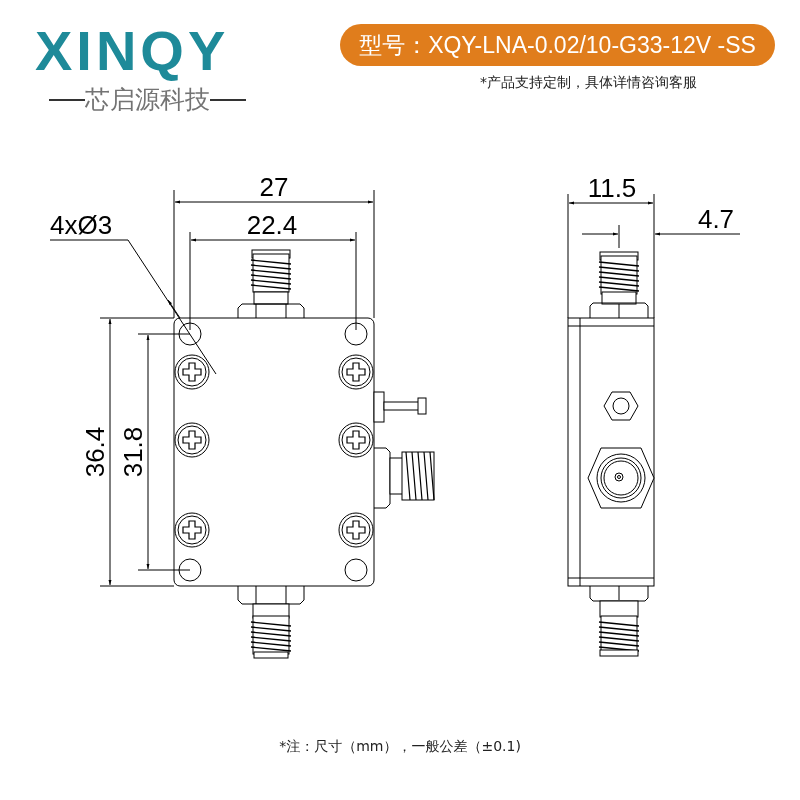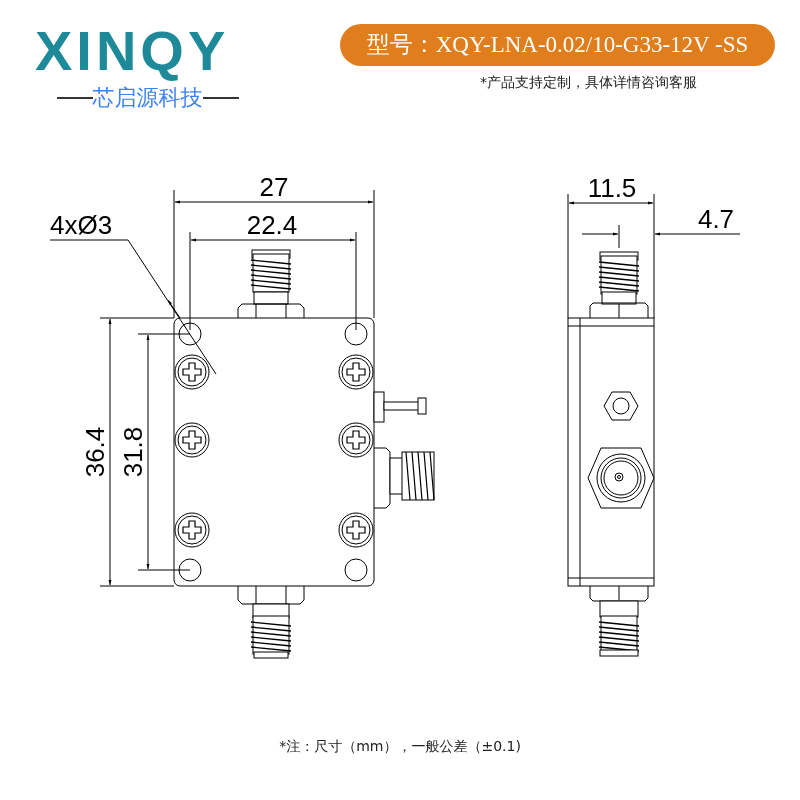--- a/index.html
+++ b/index.html
@@ -1,21 +1,21 @@
 <!DOCTYPE html>
 <html><head>
 <meta charset="utf-8">
 <style>
   html,body{margin:0;padding:0;background:#fff;}
   body{width:800px;height:800px;position:relative;overflow:hidden;font-family:"DejaVu Sans",sans-serif;}
   .logo{position:absolute;left:35px;top:28px;width:225px;height:80px;}
   .logo-text{position:absolute;left:0;top:0;font-family:"Liberation Sans",sans-serif;font-weight:bold;font-size:56px;letter-spacing:4px;color:#1e8a99;line-height:46px;}
-  .logo-sub{position:absolute;left:0;top:55px;width:225px;display:flex;align-items:center;justify-content:center;font-size:22px;color:#3b82f6;}
+  .logo-sub{position:absolute;left:0;top:55px;width:225px;display:flex;align-items:center;justify-content:center;font-size:25px;color:#737373;}
   .logo-sub .dash{display:inline-block;width:36px;height:2px;background:#333;}
-  .model-pill{position:absolute;left:340px;top:24px;width:435px;height:42px;border-radius:21px;background:#e07d1c;color:#fff;font-size:23px;line-height:42px;text-align:center;font-family:Liberation Serif, serif;}
+  .model-pill{position:absolute;left:340px;top:24px;width:435px;height:42px;border-radius:21px;background:#e07d1c;color:#fff;font-size:23px;line-height:42px;text-align:center;font-family:Liberation Sans, sans-serif;}
   .custom-note{position:absolute;left:480px;top:74px;font-size:14px;color:#222;text-align:center;}
   .drawing{position:absolute;left:0;top:0;}
   .footnote{position:absolute;left:0;width:800px;top:738px;text-align:center;font-size:14px;color:#222;}
 </style>
 </head>
 <body>
 
 <div class="logo">
   <div class="logo-text">XINQY</div>
   <div class="logo-sub">

